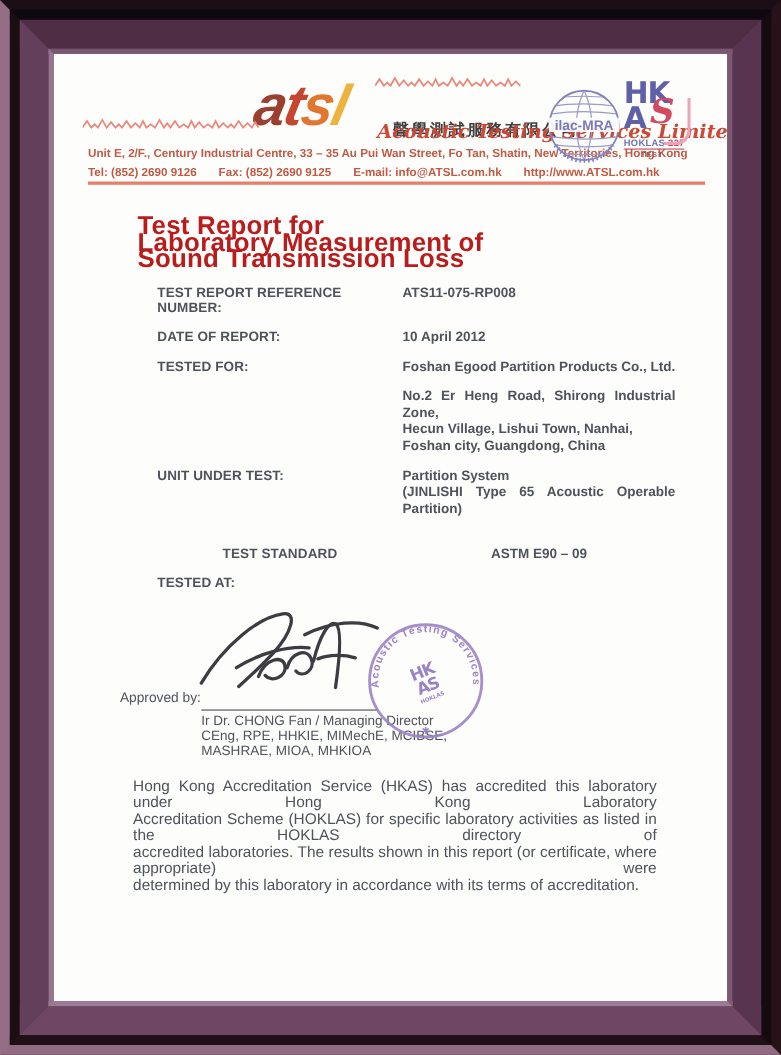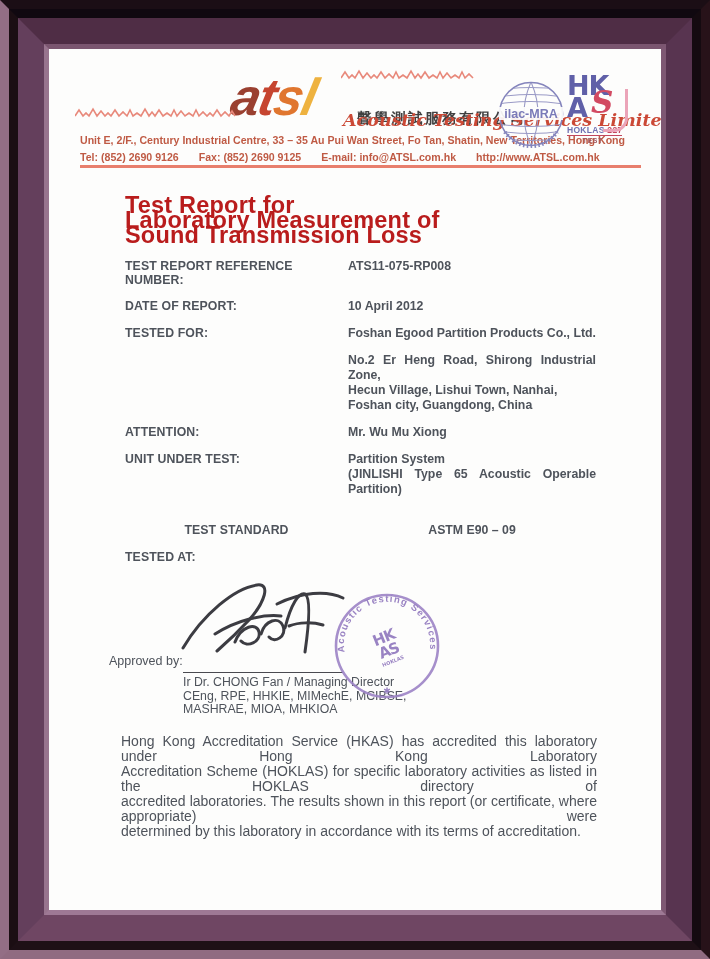--- a/index.html
+++ b/index.html
@@ -27,21 +27,21 @@
   .hkas .red-s{position:absolute;left:24px;top:-6px;font-family:"DejaVu Serif",serif;font-style:italic;font-size:31px;color:#d24a62;font-weight:bold;}
   .hkas .jswoosh{position:absolute;left:36px;top:-8px;width:22px;height:40px;border-right:3px solid #eba4b8;border-bottom:3px solid #eba4b8;border-radius:0 0 14px 0;}
   .hkas .hoklas{margin-top:6px;font-size:8.5px;font-weight:bold;color:#7070b2;border-bottom:1.5px solid #c2485e;display:inline-block;letter-spacing:0.3px;}
   .hkas .hoklas b{color:#c2485e;}
   .hkas .test{font-size:6.5px;font-weight:bold;color:#a05a62;text-align:center;width:52px;letter-spacing:1px;}
   .rule{margin:0 0 0 31px;width:561px;height:3px;background:#e87f6d;border:0;}
 
   
   .title{margin:30px 0 0 76px;font-size:23.5px;font-weight:bold;color:#b91c1c;line-height:28px;letter-spacing:0.2px;}
   .fields{margin:16px 0 0 76px;}
-  .frow{display:flex;margin-bottom:12px;}
+  .frow{display:flex;margin-bottom:12px;margin-left:18px;}
   .frow.big-gap{margin-top:26px;text-align:center;}
   .flabel{width:223px;font-size:12.3px;font-weight:bold;letter-spacing:0.1px;}
   .fvalue{width:248px;font-size:12.3px;font-weight:bold;}
   .vline{line-height:15px;}
   .jfull{text-align:justify;text-align-last:justify;}
 
   
   .approval{position:relative;height:132px;margin-top:24px;}
   .approved-by{position:absolute;left:60px;top:66px;font-size:12.5px;text-align:right;}
   .sig-svg{position:absolute;left:128px;top:-12px;}
@@ -151,26 +151,20 @@
                 </div>
                 <div class="frow">
                   <div class="flabel"></div>
                   <div class="fvalue">
                     <div class="vline jfull">No.2 Er Heng Road, Shirong Industrial Zone,</div>
                     <div class="vline">Hecun Village, Lishui Town, Nanhai,</div>
                     <div class="vline">Foshan city, Guangdong, China</div>
                   </div>
                 </div>
                 <div class="frow">
-                  <div class="flabel">ATTENTION:</div>
-                  <div class="fvalue">
-                    <div class="vline">Mr. Wu Mu Xiong</div>
-                  </div>
-                </div>
-                <div class="frow">
                   <div class="flabel">UNIT UNDER TEST:</div>
                   <div class="fvalue">
                     <div class="vline">Partition System</div>
                     <div class="vline jfull">(JINLISHI Type 65 Acoustic Operable</div>
                     <div class="vline">Partition)</div>
                   </div>
                 </div>
                 <div class="frow big-gap">
                   <div class="flabel">TEST STANDARD</div>
                   <div class="fvalue">

